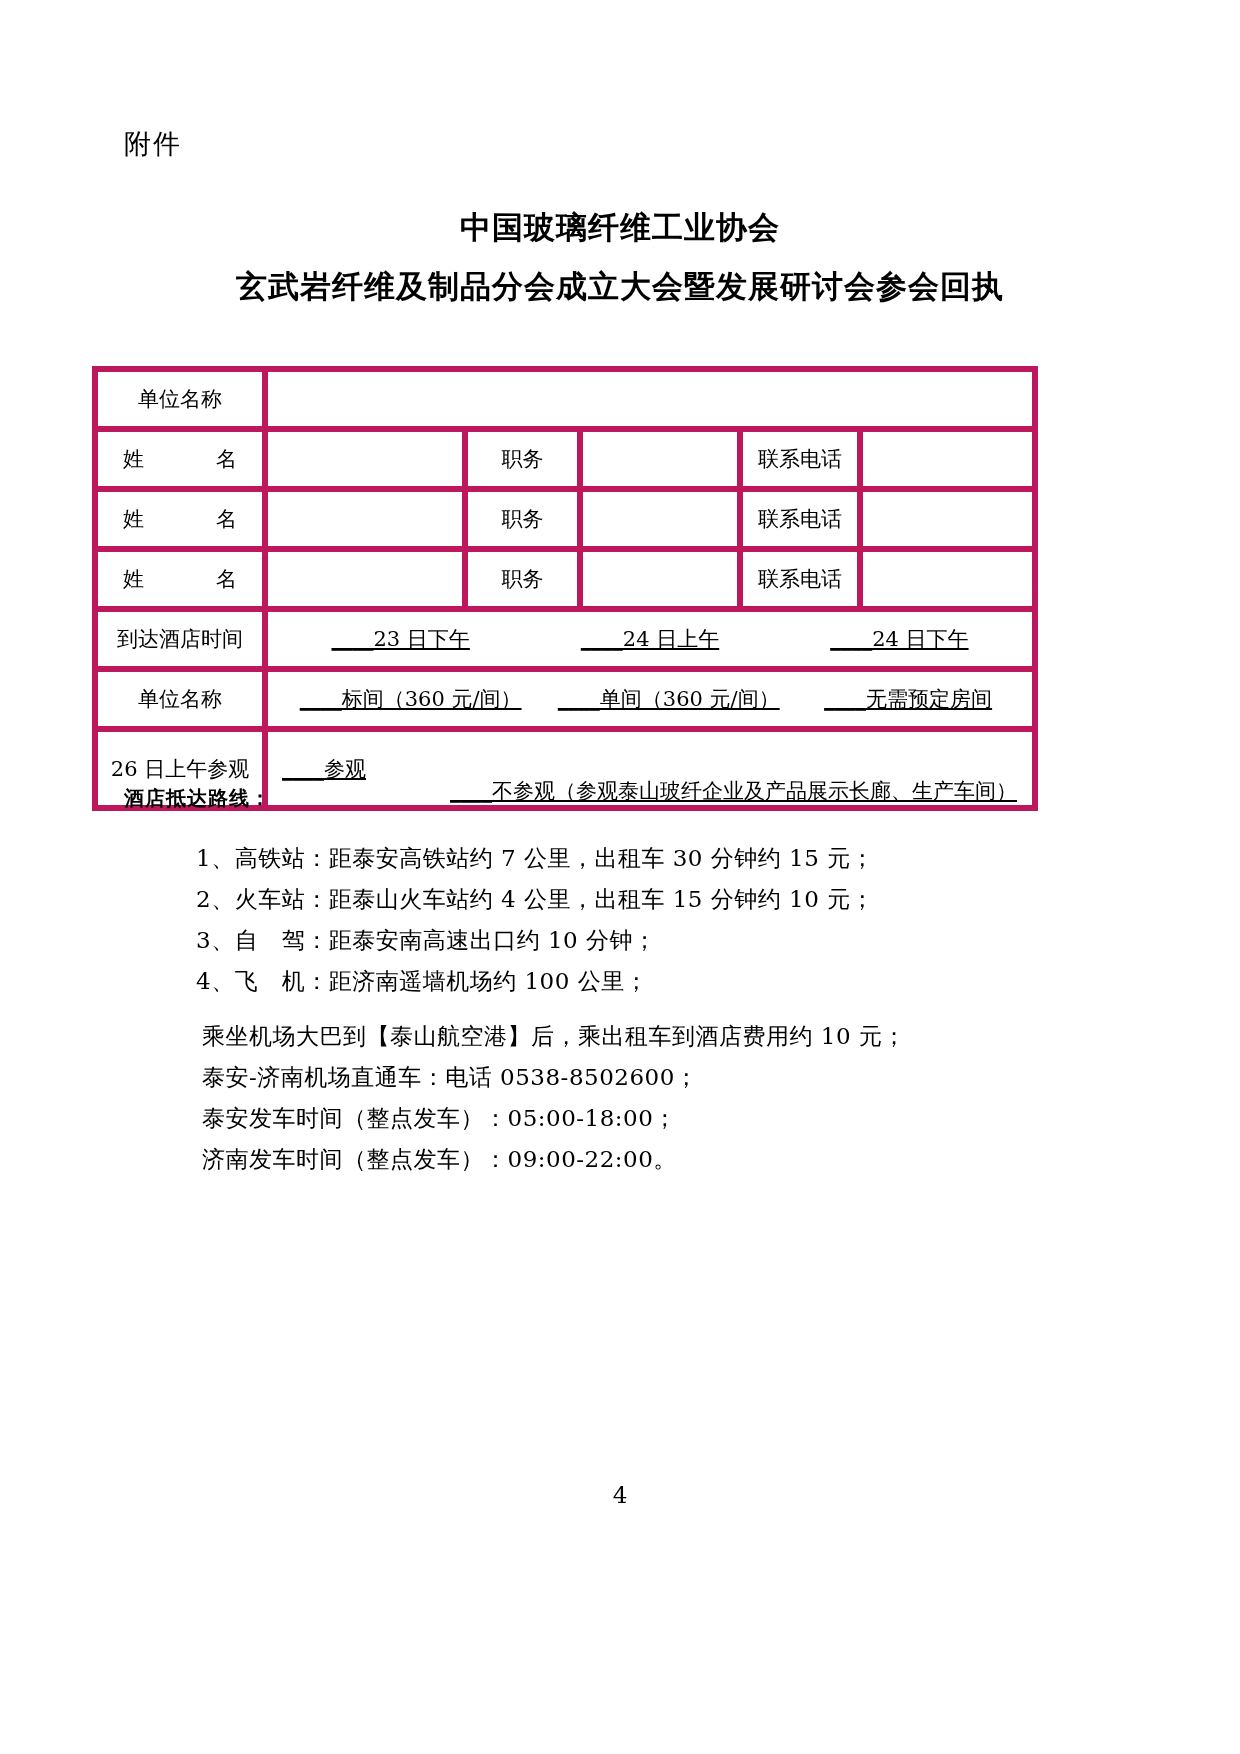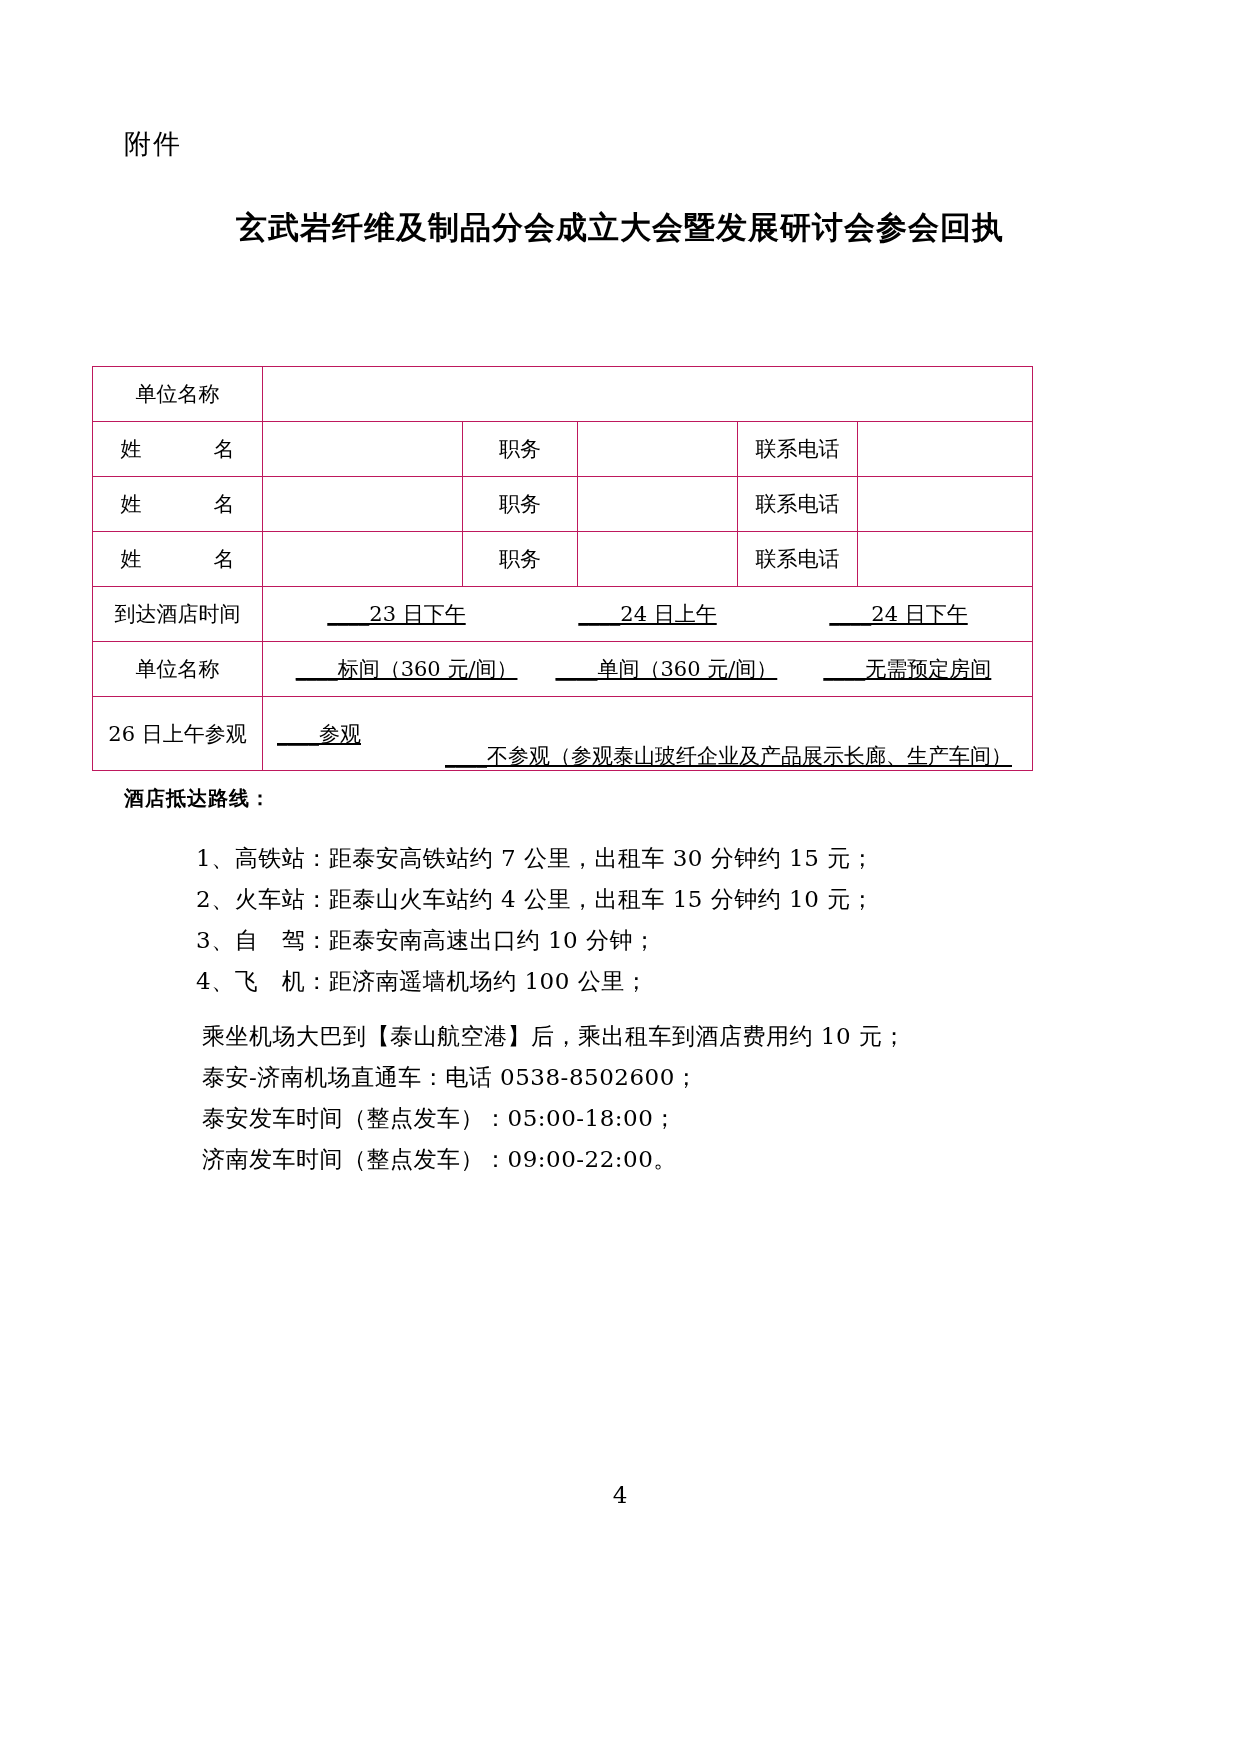--- a/index.html
+++ b/index.html
@@ -58,21 +58,21 @@
     left: 92px;
     top: 366px;
     width: 940px;
   }
   table.form {
     border-collapse: collapse;
     width: 940px;
     table-layout: fixed;
   }
   table.form td {
-    border: 1px solid #be185d;
+    border: 6px solid #be185d;
     height: 54px;
     font-size: 21px;
     padding: 0 8px;
     vertical-align: middle;
     font-family: "DejaVu Serif", "Liberation Serif", serif;
   }
   td.lbl {
     text-align: center;
     white-space: nowrap;
   }
@@ -152,20 +152,21 @@
   }
 </style>
 </head>
 <body>
 
 <div class="page">
 
   <div class="attach-label">附件</div>
 
   <div class="title-block">
+    <div class="title-line l1">中国玻璃纤维工业协会</div>
     <div class="title-line l2">玄武岩纤维及制品分会成立大会暨发展研讨会参会回执</div>
   </div>
 
   <div class="form-wrap">
     <table class="form">
       <colgroup>
         <col style="width:170px">
         <col style="width:200px">
         <col style="width:115px">
         <col style="width:160px">

